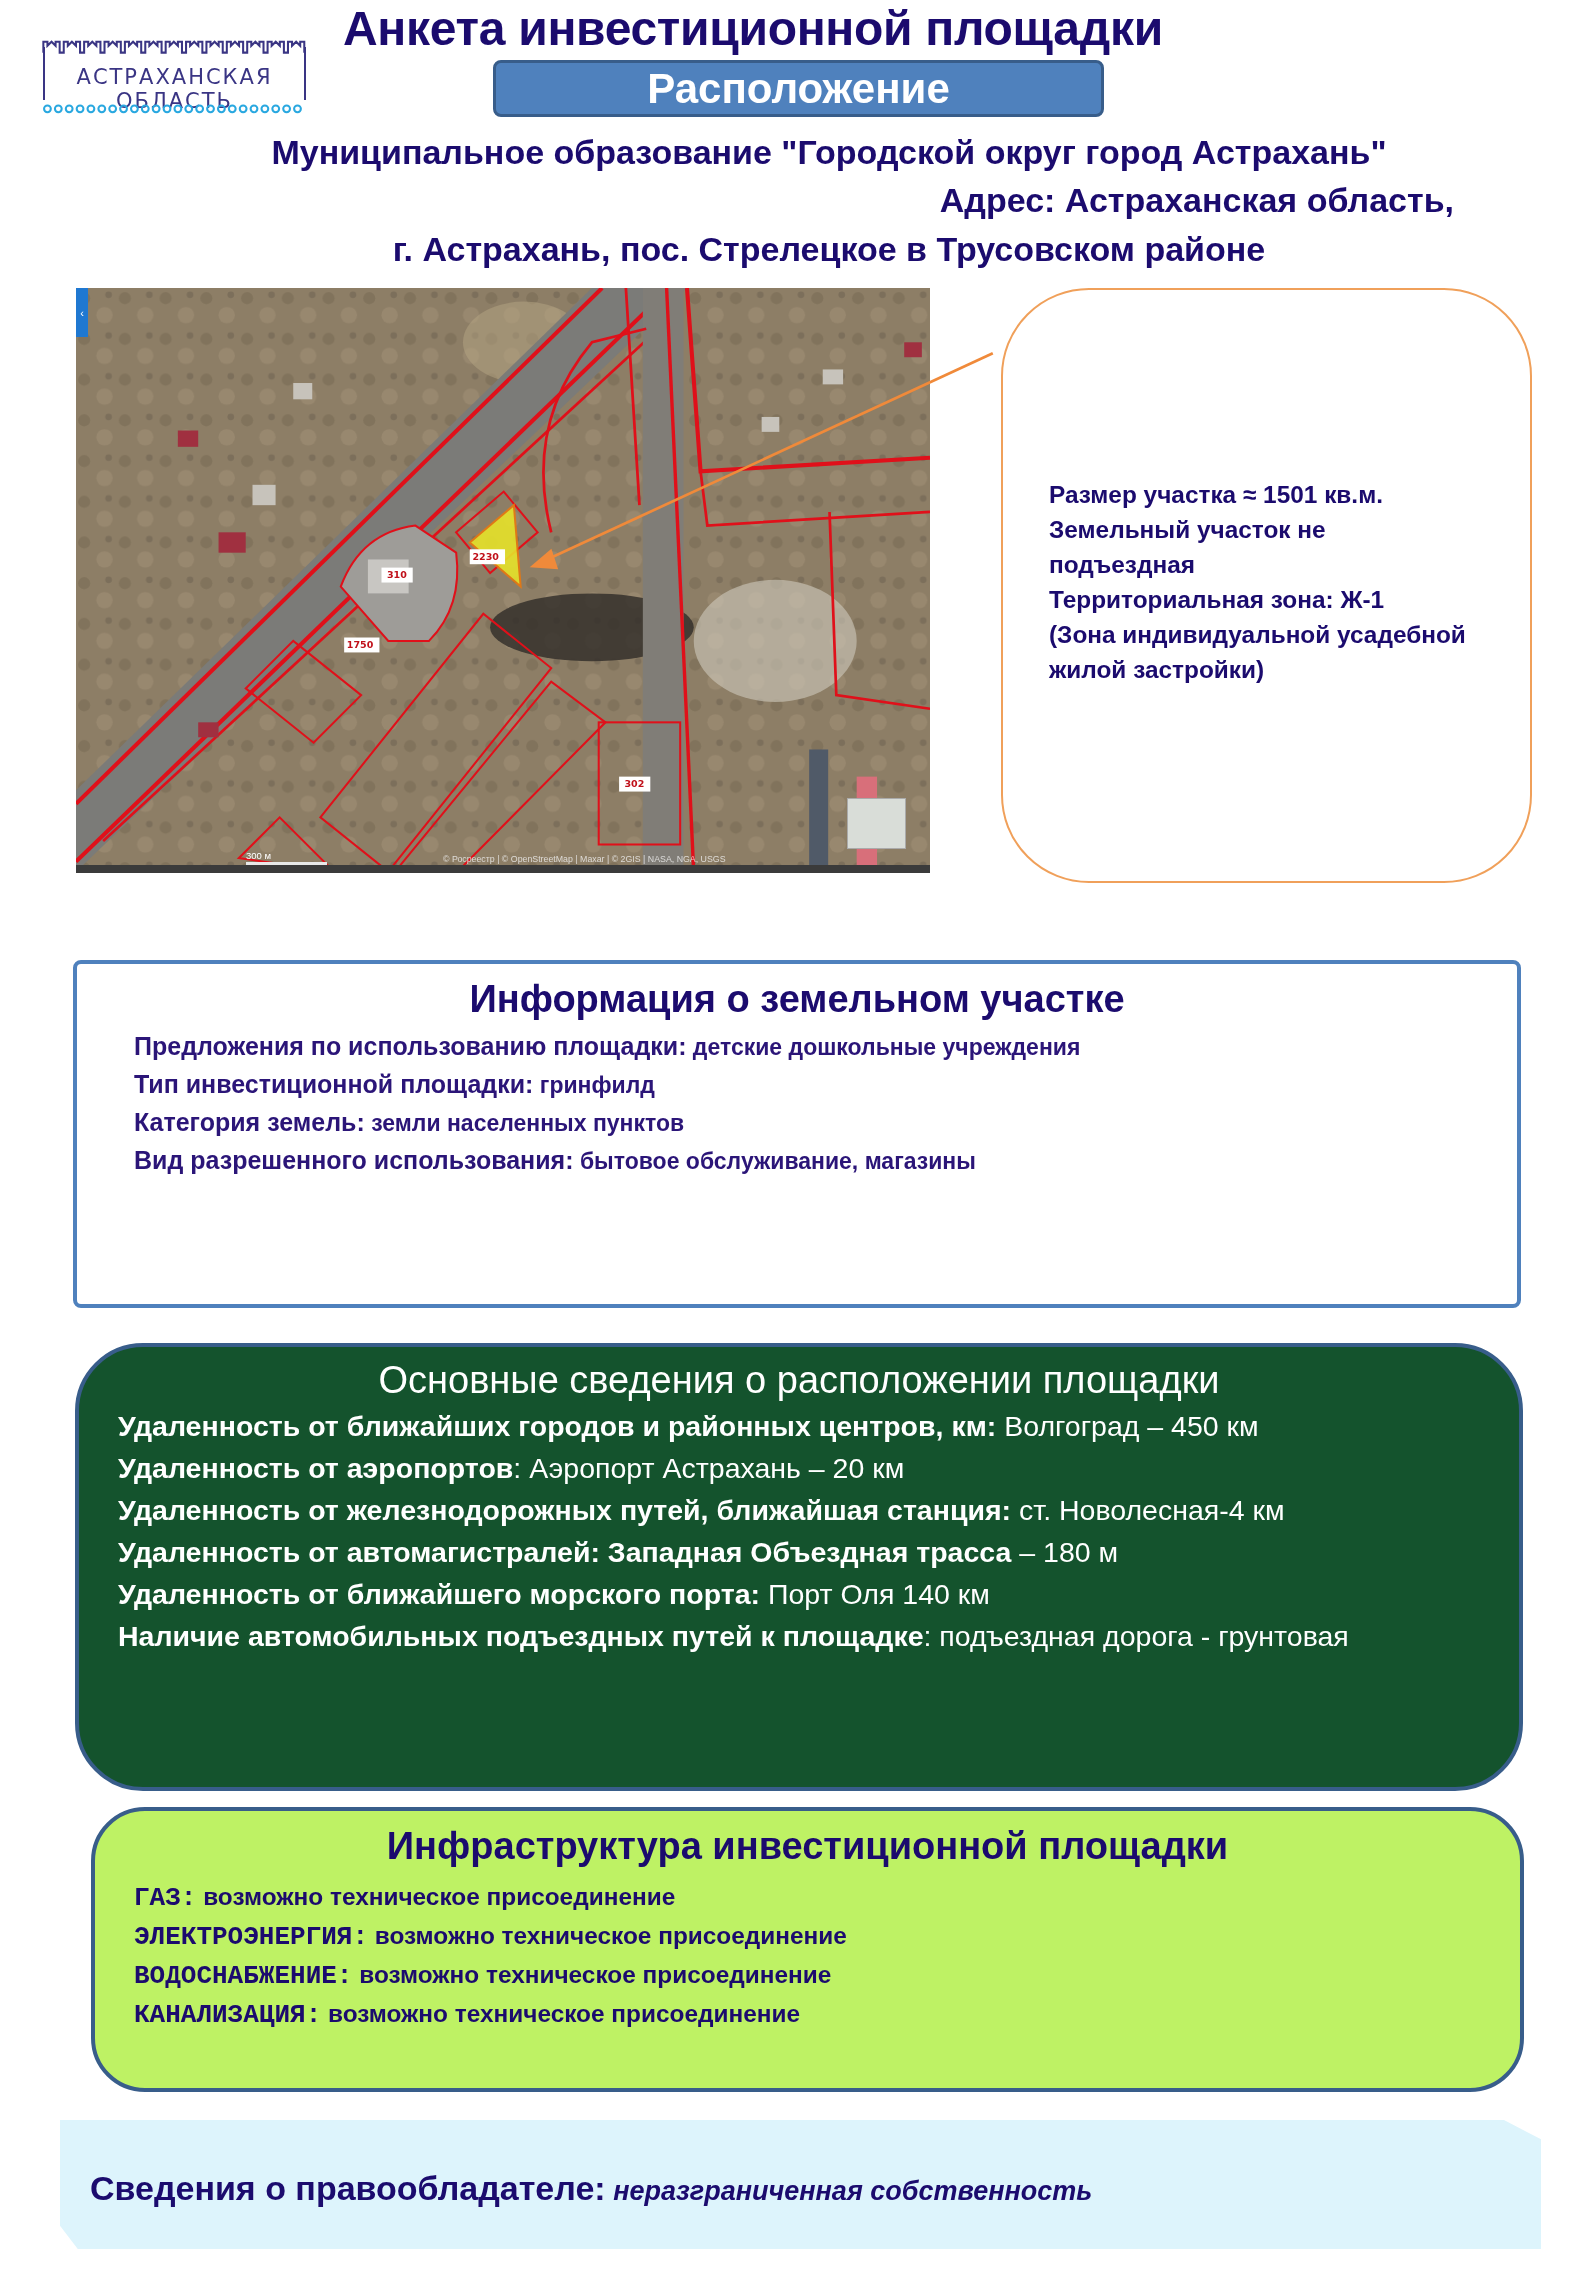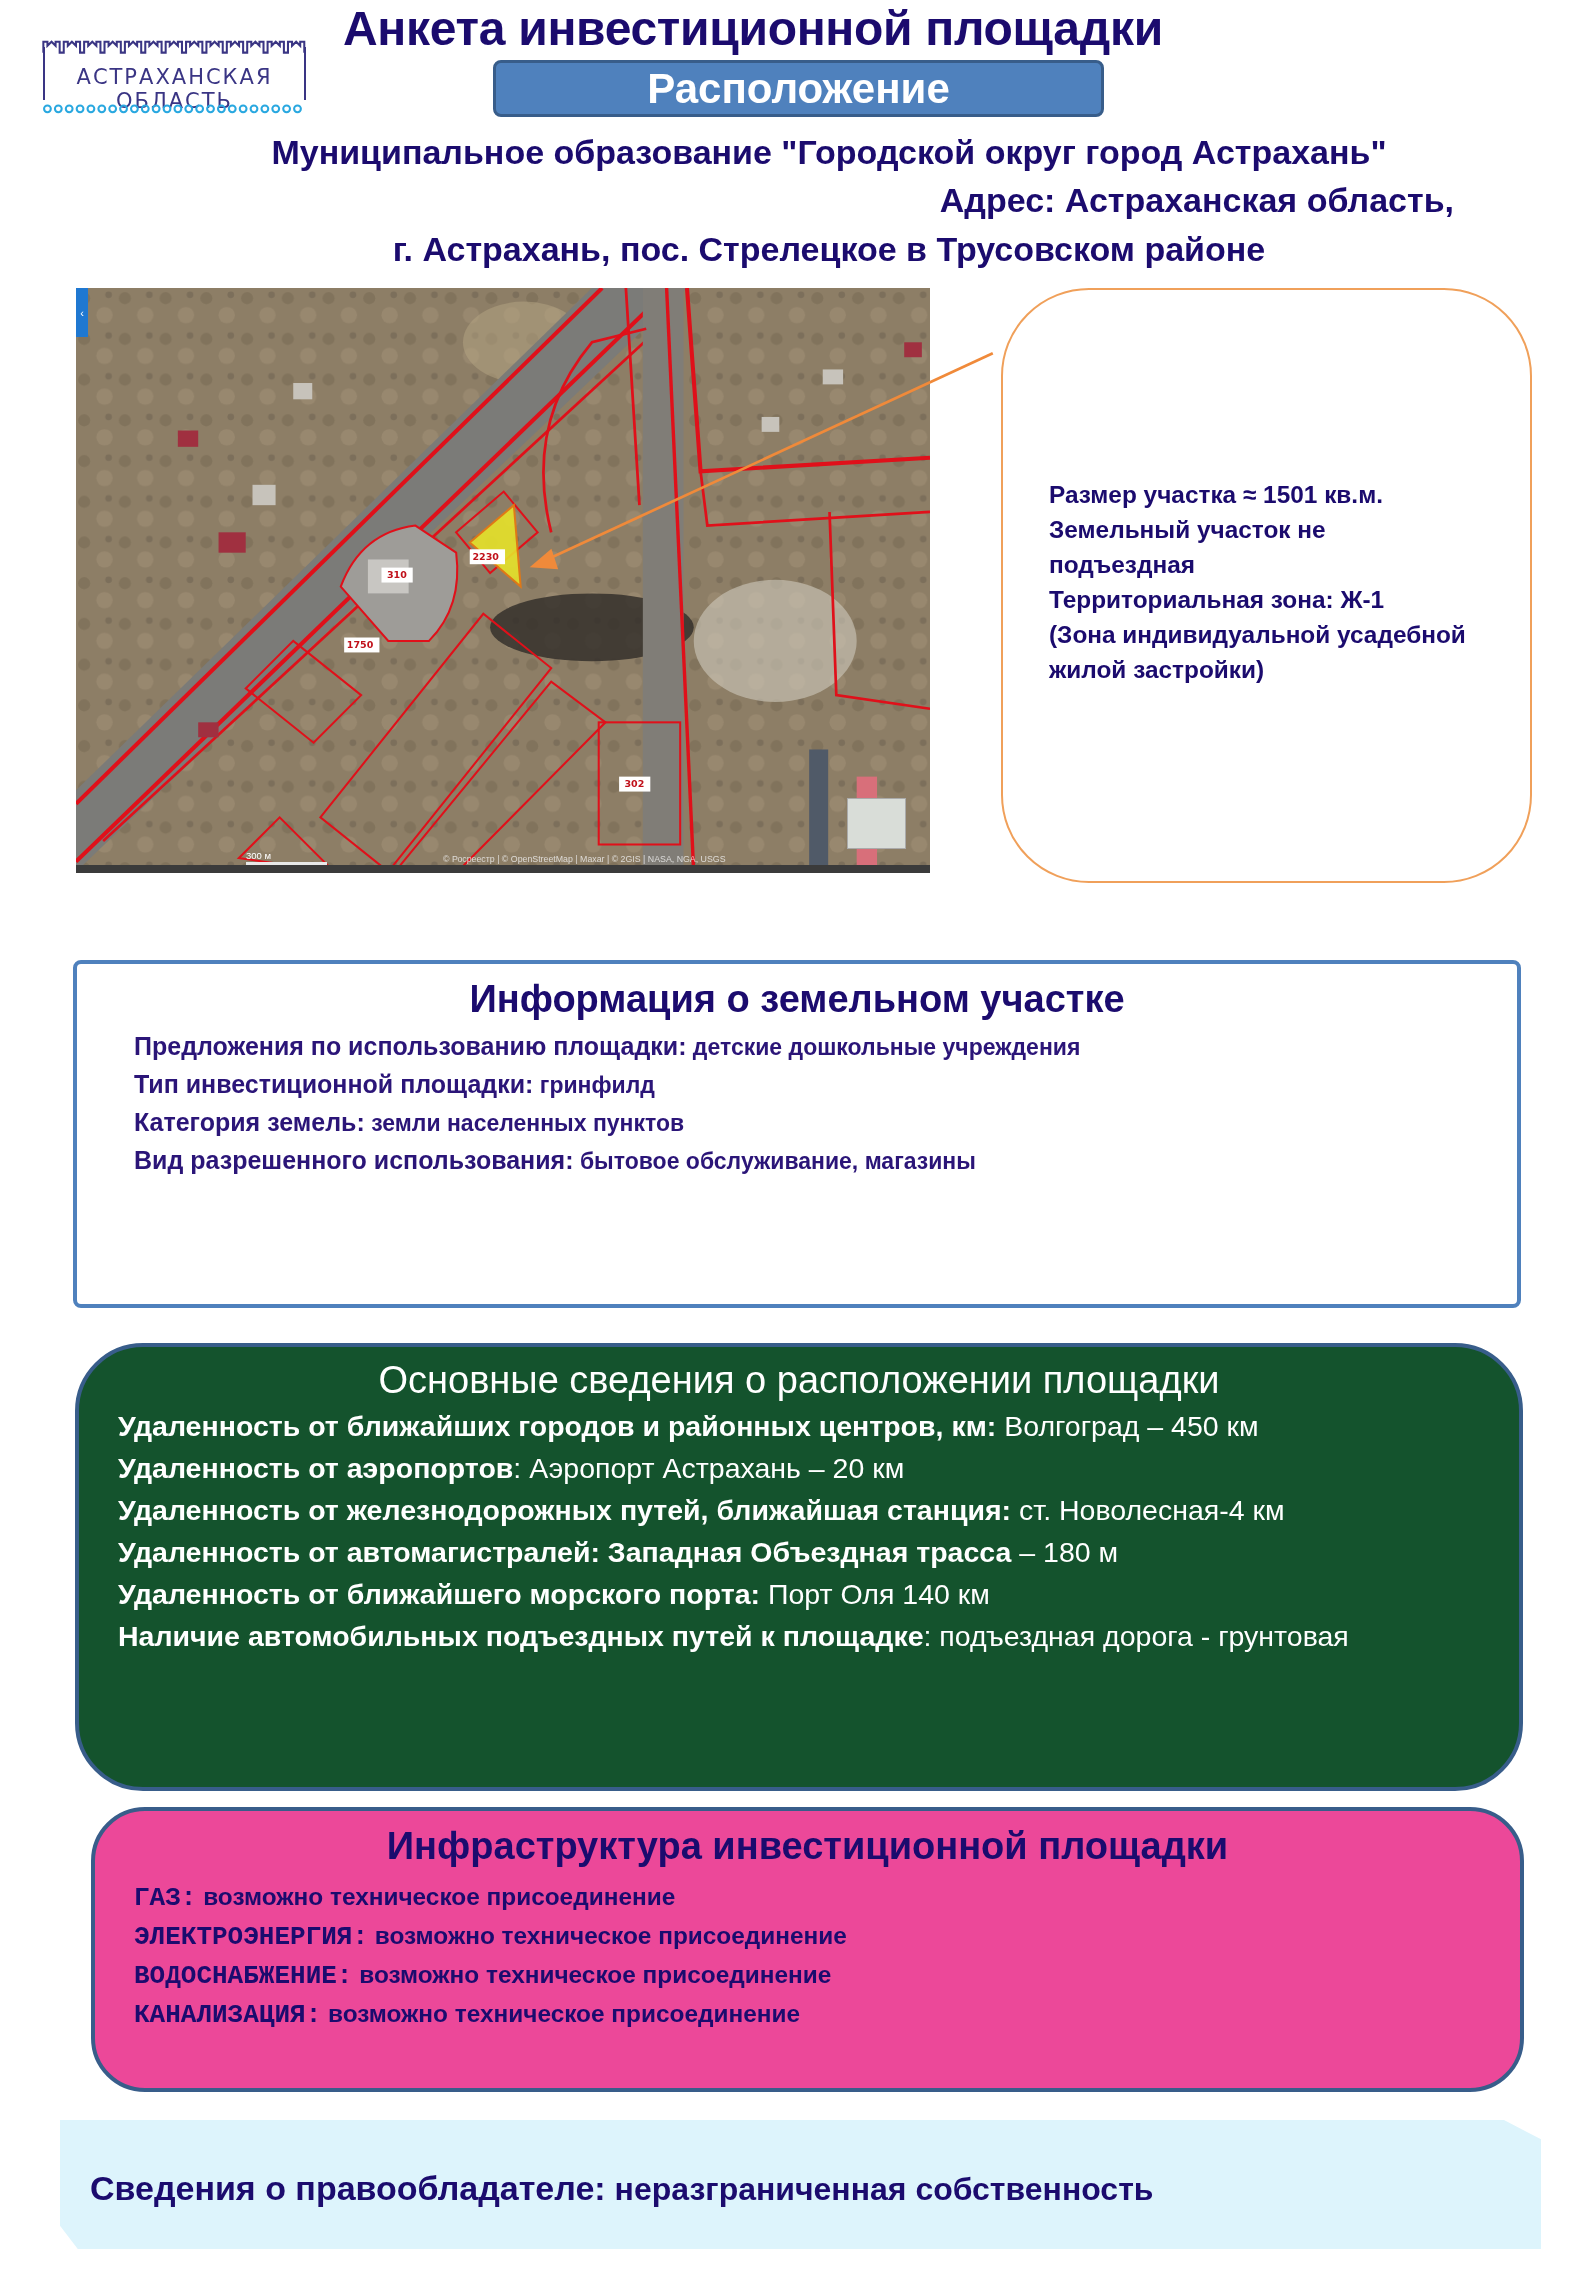--- a/index.html
+++ b/index.html
@@ -60,32 +60,32 @@
   
   .loc-box { position: absolute; left: 75px; top: 1343px; width: 1448px; height: 448px;
              background: #14532d; border: 4.1px solid #385d8a; border-radius: 68px; box-sizing: border-box; }
   .loc-box .box-title { top: 12.2px; font-size: 38px; color: #ffffff; font-weight: normal; }
   .loc-lines { position: absolute; left: 39px; top: 58px; font-size: 28.5px; line-height: 42px; color: #ffffff; white-space: nowrap; }
   .loc-lines .k { font-weight: bold; }
   .loc-lines .v { font-weight: normal; }
 
   
   .infra-box { position: absolute; left: 91px; top: 1807px; width: 1433px; height: 285px;
-               border: 4.1px solid #385d8a; border-radius: 54px; box-sizing: border-box; background: #ec4899; }
+               border: 4.1px solid #385d8a; border-radius: 54px; box-sizing: border-box; background: #bef264; }
   .infra-box .box-title { top: 13.6px; font-size: 38px; color: #1b0b6e; }
   .infra-lines { position: absolute; left: 39px; top: 67px; font-size: 24.4px; line-height: 37px; color: #1b0b6e; font-weight: bold; white-space: nowrap; }
   .infra-lines .k { font-size: 26px; font-family: Liberation Mono, monospace; }
 
   
   .owner { position: absolute; left: 60px; top: 2120px; width: 1481px; height: 129px;
            background: #ddf4fc;
            clip-path: polygon(0 0, 97.5% 0, 100% 15%, 100% 100%, 1.2% 100%, 0 82%); }
   .owner-text { position: absolute; left: 30px; top: 49px; white-space: nowrap; color: #1b0b6e; }
   .owner-text .k { font-size: 34px; font-weight: bold; }
-  .owner-text .v { font-size: 32px; font-weight: bold; }
+  .owner-text .v { font-size: 27px; font-weight: bold; font-style: italic; }
 </style>
 </head>
 <body>
 
 <div class="logo">
   <svg class="crenel" viewBox="0 0 390 22" preserveAspectRatio="none">
     <path d="M2,20 L2,4 L8,4 L8,10 L14,4 L20,10 L20,4 L26,4 L26,20 L32,20 L32,4 L38,4 L38,10 L44,4 L50,10 L50,4 L56,4 L56,20 L62,20 L62,4 L68,4 L68,10 L74,4 L80,10 L80,4 L86,4 L86,20 L92,20 L92,4 L98,4 L98,10 L104,4 L110,10 L110,4 L116,4 L116,20 L122,20 L122,4 L128,4 L128,10 L134,4 L140,10 L140,4 L146,4 L146,20 L152,20 L152,4 L158,4 L158,10 L164,4 L170,10 L170,4 L176,4 L176,20 L182,20 L182,4 L188,4 L188,10 L194,4 L200,10 L200,4 L206,4 L206,20 L212,20 L212,4 L218,4 L218,10 L224,4 L230,10 L230,4 L236,4 L236,20 L242,20 L242,4 L248,4 L248,10 L254,4 L260,10 L260,4 L266,4 L266,20 L272,20 L272,4 L278,4 L278,10 L284,4 L290,10 L290,4 L296,4 L296,20 L302,20 L302,4 L308,4 L308,10 L314,4 L320,10 L320,4 L326,4 L326,20 L332,20 L332,4 L338,4 L338,10 L344,4 L350,10 L350,4 L356,4 L356,20 L362,20 L362,4 L368,4 L368,10 L374,4 L380,10 L380,4 L386,4 L386,20" fill="none" stroke="#3a3584" stroke-width="3"></path>
   </svg>
   <div class="frame-l"></div>
   <div class="frame-r"></div>

